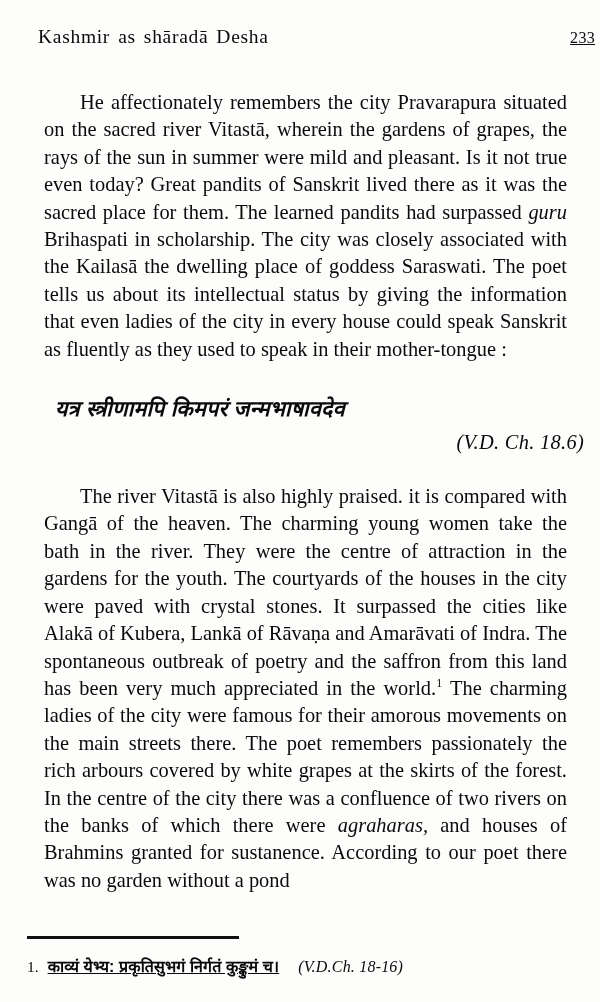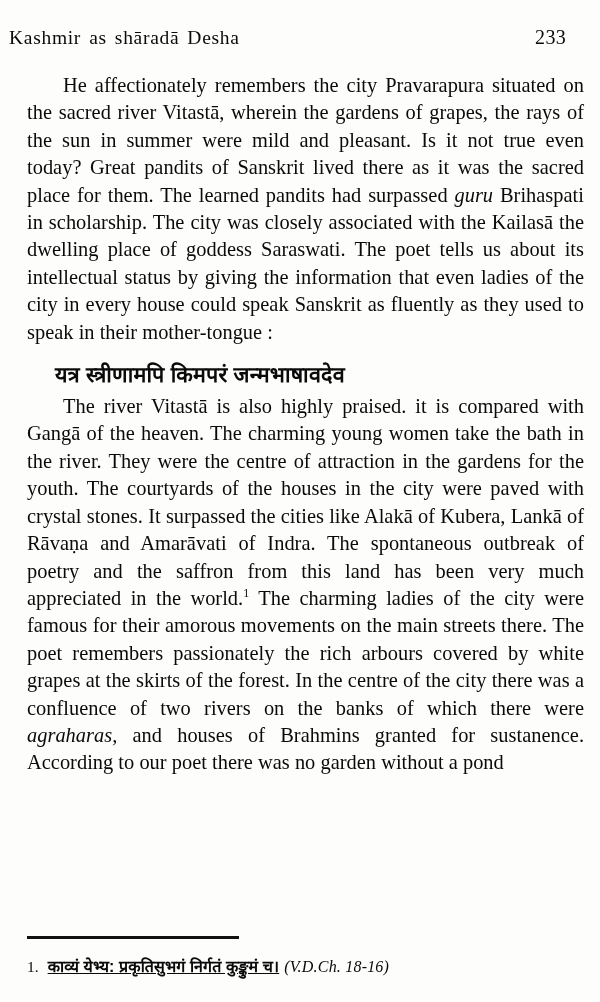--- a/index.html
+++ b/index.html
@@ -20,49 +20,50 @@
   .page {
     position: absolute;
     left: 0; top: 0;
     width: 600px;
     height: 1002px;
   }
 
   
   .running-head {
     position: absolute;
-    left: 9px;
+    left: 38px;
     top: 26px;
     width: 557px;
     height: 26px;
     display: flex;
     align-items: baseline;
     justify-content: space-between;
   }
   .running-head-title {
     font-size: 19.5px;
     letter-spacing: 0.7px;
     word-spacing: 2.5px;
     white-space: nowrap;
   }
   .running-head-folio {
-    font-size: 20px;
+    font-size: 16px;
     letter-spacing: 0.3px;
+    text-decoration: underline;
   }
 
   
   .textblock {
     position: absolute;
     left: 27px;
     top: 72px;
     width: 557px;
   }
 
   p.para {
-    margin: 0;
+    margin: 17px;
     font-size: 20.4px;
     line-height: 27.4px;
     text-align: justify;
     text-justify: inter-word;
     text-indent: 36px;
     letter-spacing: 0.02px;
   }
 
   .ital { font-style: italic; }
 
@@ -75,21 +76,21 @@
   
   .verse {
     margin: 0;
     padding: 13px 0 2px 28px;
     font-family: "Liberation Sans", "DejaVu Sans", sans-serif;
     font-size: 21.5px;
     line-height: 32px;
     font-weight: 600;
     letter-spacing: 0.2px;
   }
-  .verse-line { white-space: nowrap; }
+  .verse-line { white-space: nowrap; font-style: italic; }
 
   .verse-citation {
     margin: 0;
     padding: 4px 0 12px 0;
     text-align: right;
     font-size: 20.4px;
     font-style: italic;
     letter-spacing: 0.3px;
   }
 
@@ -119,21 +120,21 @@
   .footnote .fn-deva {
     font-family: "Liberation Sans", "DejaVu Sans", sans-serif;
     font-size: 16px;
     font-weight: 600;
     letter-spacing: 0.1px;
     text-decoration: underline;
   }
   .footnote .fn-cite {
     font-style: italic;
     font-size: 16px;
-    margin-left: 5px;
+    margin-left: 19px;
     letter-spacing: 0.2px;
   }
 </style>
 </head>
 <body>
 
 <div class="page">
 
   <div class="running-head">
     <span class="running-head-title">Kashmir as shāradā Desha</span>
@@ -141,20 +142,21 @@
   </div>
 
   <div class="textblock">
 
     <p class="para"><span>He affectionately remembers the city Pravarapura situated on the sacred river Vitastā, wherein the gardens of grapes, the rays of the sun in summer were mild and pleasant. Is it not true even today? Great pandits of Sanskrit lived there as it was the sacred place for them. The learned pandits had surpassed </span><span class="ital">guru</span><span> Brihaspati in scholarship. The city was closely associated with the Kailasā the dwelling place of goddess Saraswati. The poet tells us about its intellectual status by giving the information that even ladies of the city in every house could speak Sanskrit as fluently as they used to speak in their mother-tongue :</span></p>
 
     <div class="verse">
       <div class="verse-line">यत्र स्त्रीणामपि किमपरं जन्मभाषावदेव</div>
     </div>
 
+    <p class="verse-citation">(V.D. Ch. 18.6)</p>
 
     <p class="para"><span>The river Vitastā is also highly praised. it is compared with Gangā of the heaven. The charming young women take the bath in the river. They were the centre of attraction in the gardens for the youth. The courtyards of the houses in the city were paved with crystal stones. It surpassed the cities like Alakā of Kubera, Lankā of Rāvaṇa and Amarāvati of Indra. The spontaneous outbreak of poetry and the saffron from this land has been very much appreciated in the world.</span><sup class="fn-ref">1</sup><span> The charming ladies of the city were famous for their amorous movements on the main streets there. The poet remembers passionately the rich arbours covered by white grapes at the skirts of the forest. In the centre of the city there was a confluence of two rivers on the banks of which there were </span><span class="ital">agraharas,</span><span> and houses of Brahmins granted for sustanence. According to our poet there was no garden without a pond</span></p>
 
   </div>
 
   <div class="footnote-area">
     <div class="footnote-rule"></div>
     <p class="footnote"><span class="fn-num">1.</span><span class="fn-deva">काव्यं येभ्य: प्रकृतिसुभगं निर्गतं कुङ्कुमं च।</span><span class="fn-cite">(V.D.Ch. 18-16)</span></p>
   </div>
 

